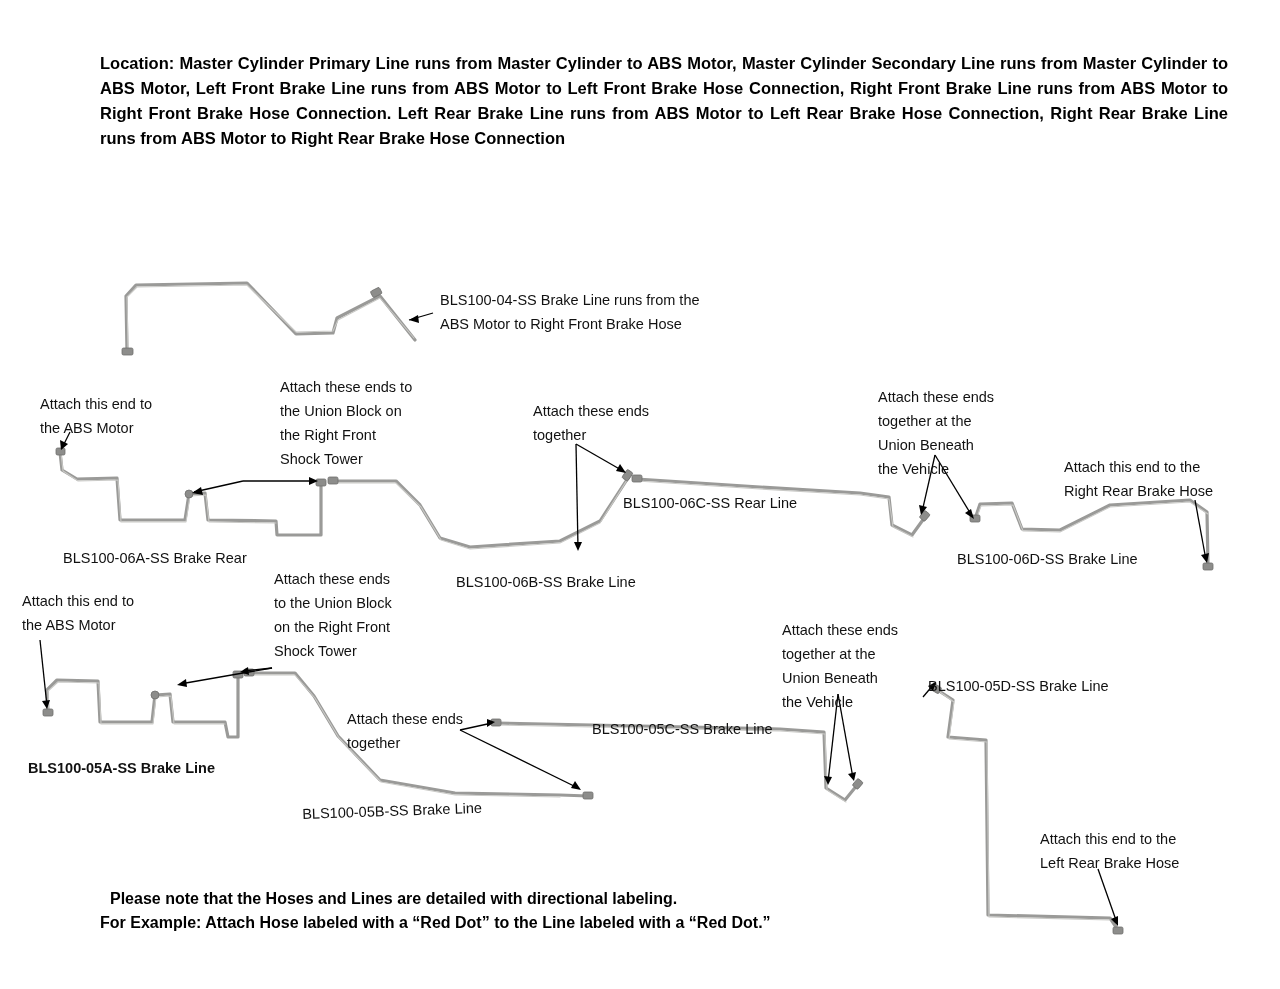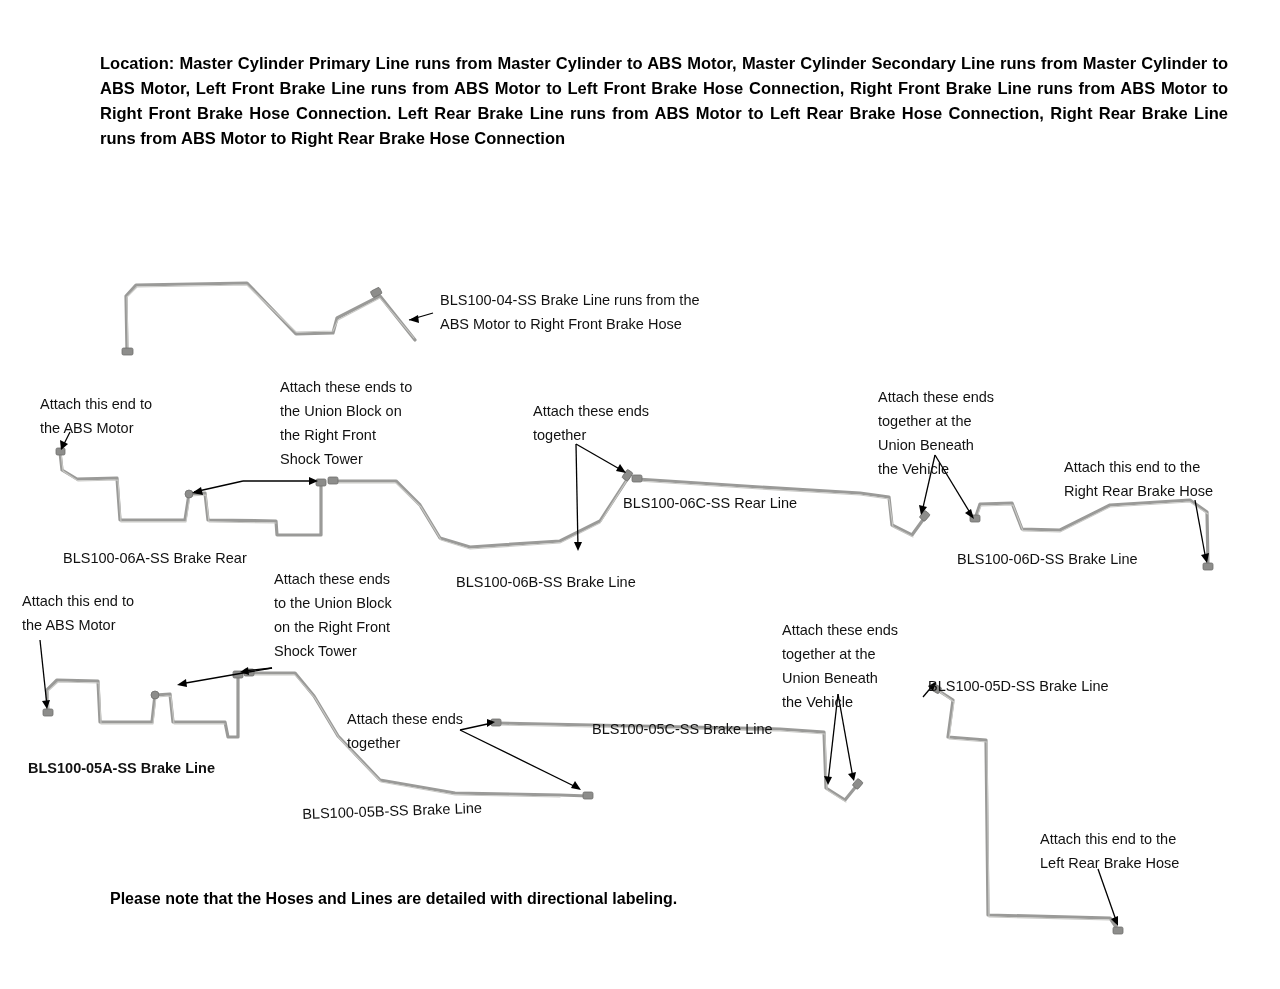--- a/index.html
+++ b/index.html
@@ -282,14 +282,15 @@
   <div class="abs partlabel" style="left:63px; top:550px;">BLS100-06A-SS Brake Rear</div>
   <div class="abs partlabel" style="left:456px; top:574px;">BLS100-06B-SS Brake Line</div>
   <div class="abs partlabel" style="left:623px; top:495px;">BLS100-06C-SS Rear Line</div>
   <div class="abs partlabel" style="left:957px; top:551px;">BLS100-06D-SS Brake Line</div>
   <div class="abs partlabel" style="left:28px; top:760px;font-weight:bold;">BLS100-05A-SS Brake Line</div>
   <div class="abs partlabel" style="left:302px; top:806px; transform:rotate(-2deg); transform-origin:left top;">BLS100-05B-SS Brake Line</div>
   <div class="abs partlabel" style="left:592px; top:721px;">BLS100-05C-SS Brake Line</div>
   <div class="abs partlabel" style="left:928px; top:678px;">BLS100-05D-SS Brake Line</div>
 
   <div class="abs" id="footer1">Please note that the Hoses and Lines are detailed with directional labeling.</div>
+  <div class="abs" id="footer2">For Example: Attach Hose labeled with a “Red Dot” to the Line labeled with a “Red Dot.”</div>
 
 </div>
 
 </body></html>

